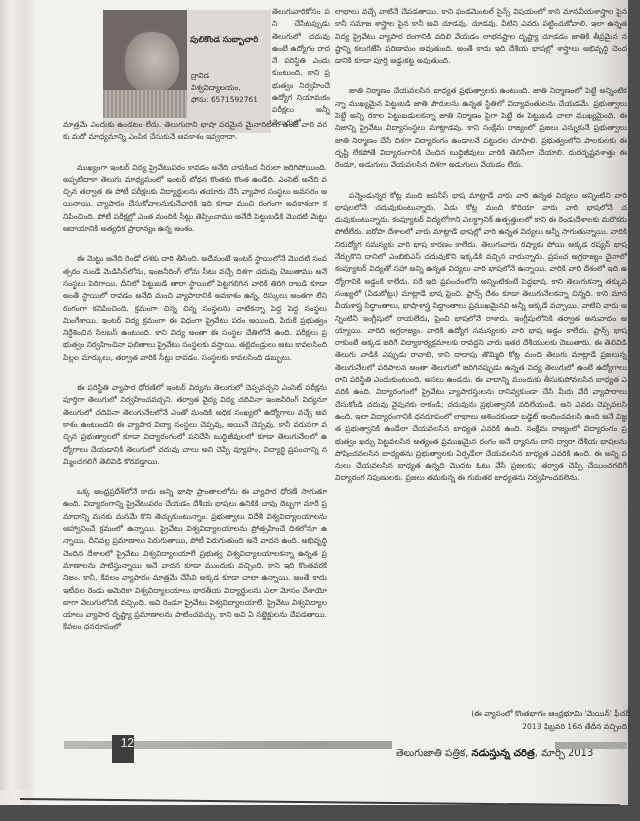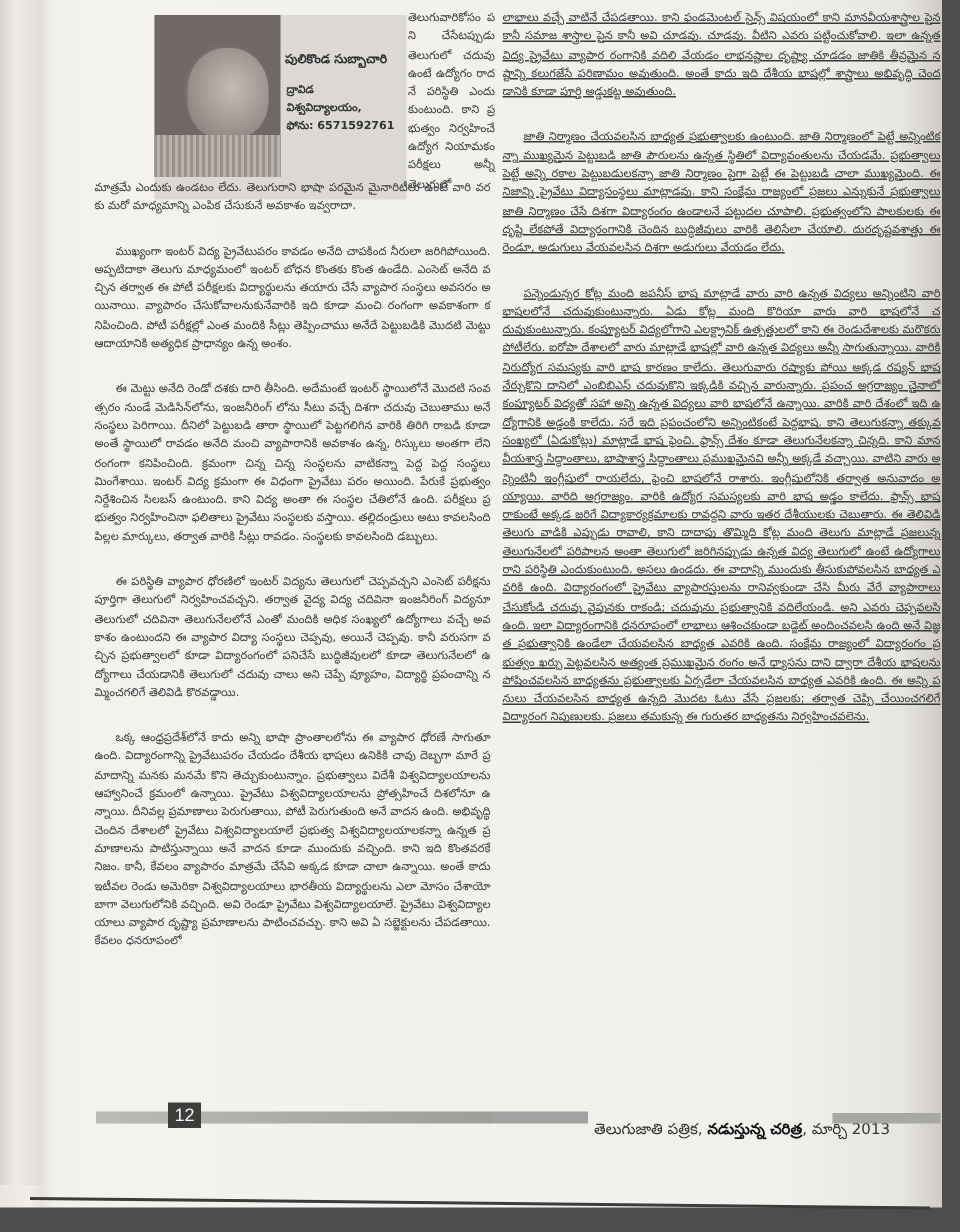--- a/index.html
+++ b/index.html
@@ -20,49 +20,49 @@
     position: absolute; left: 20px; top: 798px; width: 600px; height: 2px;
     background: #3c3a3a; transform: rotate(0.6deg); transform-origin: left;
   }
   .col {
     position: absolute; font-size: 7.6px; line-height: 12.3px; color: #3a3a3a;
     text-align: justify; word-break: break-all;
   }
   .col p { margin: 0; text-indent: 14px; }
   .col p + p { margin-top: 18px; }
   .col-left { left: 63px; top: 119px; width: 264px; height: 605px; }
-  .col-right { left: 335px; top: 6px; width: 292px; height: 700px; text-decoration: underline; }
+  .col-right { left: 335px; top: 6px; width: 292px; height: 700px; }
   .col-top-narrow { left: 272px; top: 6px; width: 58px; height: 112px; }
   .author-box {
     position: absolute; left: 103px; top: 10px; width: 168px; height: 123px;
     background: #dcd9d5;
   }
   .photo {
     position: absolute; left: 0; top: 0; width: 84px; height: 108px;
     background: radial-gradient(ellipse 30px 34px at 48px 52px, #b4aca6 0%, #8e8580 55%, #6f6864 100%);
     overflow: hidden;
   }
   .photo .face {
     position: absolute; left: 22px; top: 22px; width: 54px; height: 60px; border-radius: 46% 46% 40% 40%;
     background: radial-gradient(ellipse at 55% 45%, #c4bcb6, #958c87 70%, #7a726e);
   }
   .photo .collar {
     position: absolute; left: 0; top: 80px; width: 84px; height: 30px;
     background: repeating-linear-gradient(90deg, #9a928d 0 2px, #b8b1ac 2px 4px);
   }
   .author-name { position: absolute; left: 87px; top: 24px; font-size: 8.3px; color: #2e2e2e; font-weight: bold; white-space: nowrap; }
-  .author-aff { position: absolute; left: 88px; top: 44px; font-size: 7.4px; line-height: 12px; color: #333; white-space: nowrap; font-weight: bold; }
+  .author-aff { position: absolute; left: 88px; top: 60px; font-size: 7.4px; line-height: 12px; color: #333; white-space: nowrap; }
   .footer-bar-left {
     position: absolute; left: 64px; top: 741px; width: 264px; height: 8px;
     background: linear-gradient(90deg, #bcbab7, #9f9d9a);
   }
   .page-number {
-    position: absolute; left: 112px; top: 735px; width: 22px; height: 17px;
+    position: absolute; left: 112px; top: 735px; width: 22px; height: 28px;
     background: #3f3d3c; color: #f3f3f3; font-family: "Liberation Sans", sans-serif;
-    font-size: 12px; font-weight: normal; text-align: center; line-height: 17px;
+    font-size: 12px; font-weight: normal; text-align: right; line-height: 17px;
   }
   .footer-bar-right-left {
     position: absolute; left: 328px; top: 741px; width: 64px; height: 8px; background: #a4a2a0;
   }
   .footer-bar-right {
     position: absolute; left: 555px; top: 742px; width: 72px; height: 7px; background: #a9a7a4;
   }
   .footer-text {
     position: absolute; left: 396px; top: 706px; font-size: 10px; color: #333; white-space: nowrap; margin-top: 41px;
   }
@@ -101,20 +101,24 @@
     <p>ఈ పరిస్థితి వ్యాపార ధోరణిలో ఇంటర్ విద్యను తెలుగులో చెప్పవచ్చని ఎంసెట్ పరీక్షను పూర్తిగా తెలుగులో నిర్వహించవచ్చని. తర్వాత వైద్య విద్య చదివినా ఇంజనీరింగ్ విద్యనూ తెలుగులో చదివినా తెలుగునేలలోనే ఎంతో మందికి అధిక సంఖ్యలో ఉద్యోగాలు వచ్చే అవకాశం ఉంటుందని ఈ వ్యాపార విద్యా సంస్థలు చెప్పవు, అయినే చెప్పవు. కానీ వరుసగా వచ్చిన ప్రభుత్వాలలో కూడా విద్యారంగంలో పనిచేసే బుద్ధిజీవులలో కూడా తెలుగునేలలో ఉద్యోగాలు చేయడానికి తెలుగులో చదువు చాలు అని చెప్పే వ్యూహం, విద్యార్థి ప్రపంచాన్ని నమ్మించగలిగే తెలివిడి కొరవడ్డాయి.</p>
     <p>ఒక్క ఆంధ్రప్రదేశ్‌లోనే కాదు అన్ని భాషా ప్రాంతాలలోను ఈ వ్యాపార ధోరణే సాగుతూ ఉంది. విద్యారంగాన్ని ప్రైవేటుపరం చేయడం దేశీయ భాషలు ఉనికికి చావు దెబ్బగా మారే ప్రమాదాన్ని మనకు మనమే కొని తెచ్చుకుంటున్నాం. ప్రభుత్వాలు విదేశీ విశ్వవిద్యాలయాలను ఆహ్వానించే క్రమంలో ఉన్నాయి. ప్రైవేటు విశ్వవిద్యాలయాలను ప్రోత్సహించే దిశలోనూ ఉన్నాయి. దీనివల్ల ప్రమాణాలు పెరుగుతాయి, పోటీ పెరుగుతుంది అనే వాదన ఉంది. అభివృద్ధి చెందిన దేశాలలో ప్రైవేటు విశ్వవిద్యాలయాలే ప్రభుత్వ విశ్వవిద్యాలయాలకన్నా ఉన్నత ప్రమాణాలను పాటిస్తున్నాయి అనే వాదన కూడా ముందుకు వచ్చింది. కాని ఇది కొంతవరకే నిజం. కానీ, కేవలం వ్యాపారం మాత్రమే చేసేవి అక్కడ కూడా చాలా ఉన్నాయి. అంతే కాదు ఇటీవల రెండు అమెరికా విశ్వవిద్యాలయాలు భారతీయ విద్యార్థులను ఎలా మోసం చేశాయో బాగా వెలుగులోనికి వచ్చింది. అవి రెండూ ప్రైవేటు విశ్వవిద్యాలయాలే. ప్రైవేటు విశ్వవిద్యాలయాలు వ్యాపార దృష్ట్యా ప్రమాణాలను పాటించవచ్చు. కాని అవి ఏ సబ్జెక్టులను చేపడతాయి. కేవలం ధనరూపంలో</p>
   </div>
 
   <div class="col col-right">
     <p style="text-indent:0">లాభాలు వచ్చే వాటినే చేపడతాయి. కాని ఫండమెంటల్ సైన్స్ విషయంలో కాని మానవీయశాస్త్రాల పైన కానీ సమాజ శాస్త్రాల పైన కానీ అవి చూడవు. చూడవు. వీటిని ఎవరు పట్టించుకోవాలి. ఇలా ఉన్నత విద్య ప్రైవేటు వ్యాపార రంగానికి వదిలి వేయడం లాభనష్టాల దృష్ట్యా చూడడం జాతికి తీవ్రమైన నష్టాన్ని కలుగజేసే పరిణామం అవుతుంది. అంతే కాదు ఇది దేశీయ భాషల్లో శాస్త్రాలు అభివృద్ధి చెందడానికి కూడా పూర్తి అడ్డుకట్ట అవుతుంది.</p>
     <p>జాతి నిర్మాణం చేయవలసిన బాధ్యత ప్రభుత్వాలకు ఉంటుంది. జాతి నిర్మాణంలో పెట్టే అన్నింటికన్నా ముఖ్యమైన పెట్టుబడి జాతి పౌరులను ఉన్నత స్థితిలో విద్యావంతులను చేయడమే. ప్రభుత్వాలు పెట్టే అన్ని రకాల పెట్టుబడులకన్నా జాతి నిర్మాణం పైగా పెట్టే ఈ పెట్టుబడి చాలా ముఖ్యమైంది. ఈ నిజాన్ని ప్రైవేటు విద్యాసంస్థలు మాట్లాడవు. కాని సంక్షేమ రాజ్యంలో ప్రజలు ఎన్నుకునే ప్రభుత్వాలు జాతి నిర్మాణం చేసే దిశగా విద్యారంగం ఉండాలనే పట్టుదల చూపాలి. ప్రభుత్వంలోని పాలకులకు ఈ దృష్టి లేకపోతే విద్యారంగానికి చెందిన బుద్ధిజీవులు వారికి తెలిసేలా చేయాలి. దురదృష్టవశాత్తు ఈ రెండూ, అడుగులు వేయవలసిన దిశగా అడుగులు వేయడం లేదు.</p>
     <p>పన్నెండున్నర కోట్ల మంది జపనీస్ భాష మాట్లాడే వారు వారి ఉన్నత విద్యలు అన్నింటిని వారి భాషలలోనే చదువుకుంటున్నారు. ఏడు కోట్ల మంది కొరియా వారు వారి భాషలోనే చదువుకుంటున్నారు. కంప్యూటర్ విద్యలోగాని ఎలక్ట్రానిక్ ఉత్పత్తులలో కాని ఈ రెండుదేశాలకు మరొకరు పోటీలేరు. ఐరోపా దేశాలలో వారు మాట్లాడే భాషల్లో వారి ఉన్నత విద్యలు అన్నీ సాగుతున్నాయి. వారికి నిరుద్యోగ సమస్యకు వారి భాష కారణం కాలేదు. తెలుగువారు రష్యాకు పోయి అక్కడ రష్యన్ భాష నేర్చుకొని దానిలో ఎంబిబిఎస్ చదువుకొని ఇక్కడికి వచ్చిన వారున్నారు. ప్రపంచ అగ్రరాజ్యం చైనాలో కంప్యూటర్ విద్యతో సహా అన్ని ఉన్నత విద్యలు వారి భాషలోనే ఉన్నాయి. వారికి వారి దేశంలో ఇది ఉద్యోగానికి అడ్డంకి కాలేదు. సరే ఇది ప్రపంచంలోని అన్నింటికంటే పెద్దభాష. కాని తెలుగుకన్నా తక్కువ సంఖ్యలో (ఏడుకోట్లు) మాట్లాడే భాష ఫ్రెంచి. ఫ్రాన్స్ దేశం కూడా తెలుగునేలకన్నా చిన్నది. కాని మానవీయశాస్త్ర సిద్ధాంతాలు, భాషాశాస్త్ర సిద్ధాంతాలు ప్రముఖమైనవి అన్నీ అక్కడే వచ్చాయి. వాటిని వారు అన్నింటినీ ఇంగ్లీషులో రాయలేదు, ఫ్రెంచి భాషలోనే రాశారు. ఇంగ్లీషులోనికి తర్వాత అనువాదం అయ్యాయి. వారిది అగ్రరాజ్యం. వారికి ఉద్యోగ సమస్యలకు వారి భాష అడ్డం కాలేదు. ఫ్రాన్స్ భాష రాకుంటే అక్కడ జరిగే విద్యాకార్యక్రమాలకు రావద్దని వారు ఇతర దేశీయులకు చెబుతారు. ఈ తెలివిడి తెలుగు వాడికి ఎప్పుడు రావాలి, కాని దాదాపు తొమ్మిది కోట్ల మంది తెలుగు మాట్లాడే ప్రజలున్న తెలుగునేలలో పరిపాలన అంతా తెలుగులో జరిగినప్పుడు ఉన్నత విద్య తెలుగులో ఉంటే ఉద్యోగాలు రాని పరిస్థితి ఎందుకుంటుంది. అసలు ఉండదు. ఈ వాదాన్ని ముందుకు తీసుకుపోవలసిన బాధ్యత ఎవరికి ఉంది. విద్యారంగంలో ప్రైవేటు వ్యాపారస్తులను రానివ్వకుండా చేసి మీరు వేరే వ్యాపారాలు చేసుకోండి చదువు వైపునకు రాకండి; చదువును ప్రభుత్వానికి వదిలేయండి. అని ఎవరు చెప్పవలసి ఉంది. ఇలా విద్యారంగానికి ధనరూపంలో లాభాలు ఆశించకుండా బడ్జెట్ అందించవలసి ఉంది అనే విజ్ఞత ప్రభుత్వానికి ఉండేలా చేయవలసిన బాధ్యత ఎవరికి ఉంది. సంక్షేమ రాజ్యంలో విద్యారంగం ప్రభుత్వం ఖర్చు పెట్టవలసిన అత్యంత ప్రముఖమైన రంగం అనే ధ్యాసను దాని ద్వారా దేశీయ భాషలను పోషించవలసిన బాధ్యతను ప్రభుత్వాలకు ఏర్పడేలా చేయవలసిన బాధ్యత ఎవరికి ఉంది. ఈ అన్ని పనులు చేయవలసిన బాధ్యత ఉన్నది మొదట ఓటు వేసే ప్రజలకు; తర్వాత చెప్పి చేయించగలిగే విద్యారంగ నిపుణులకు. ప్రజలు తమకున్న ఈ గురుతర బాధ్యతను నిర్వహించవలెను.</p>
   </div>
 
+  <div class="source-note">
+    <div>(ఈ వ్యాసంలో కొంతభాగం ఆంధ్రభూమి 'మెయిన్' ఫీచర్</div>
+    <div>2013 ఫిబ్రవరి 16న తేదీన వచ్చింది)</div>
+  </div>
 
   <div class="footer-bar-left"></div>
   <div class="page-number">12</div>
   <div class="footer-bar-right-left"></div>
   <div class="footer-text"><span>తెలుగుజాతి పత్రిక,</span> <b>నడుస్తున్న చరిత్ర</b><span>, మార్చి 2013</span></div>
   <div class="footer-bar-right"></div>
 
   <div class="bottom-edge"></div>
 </div>
 

